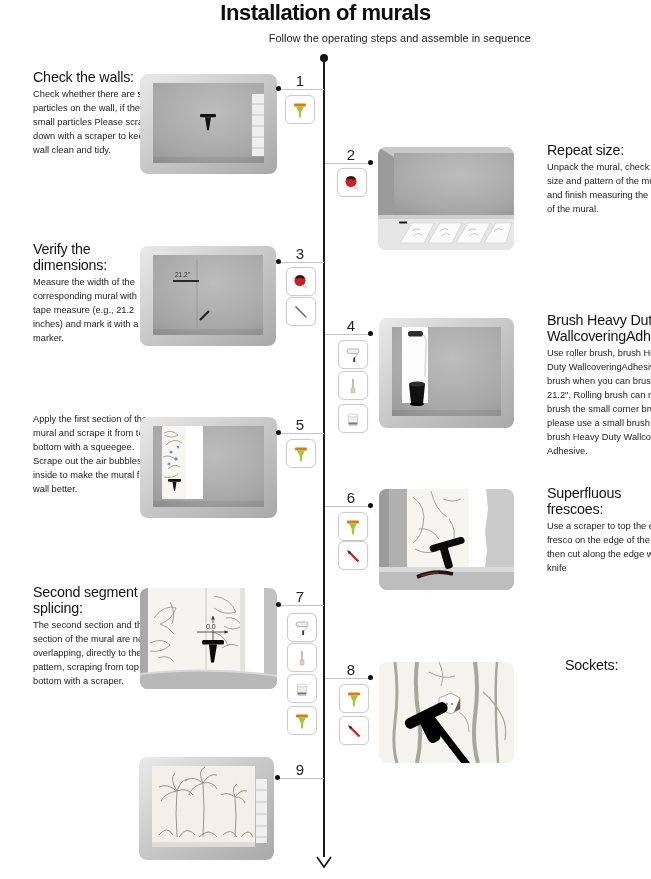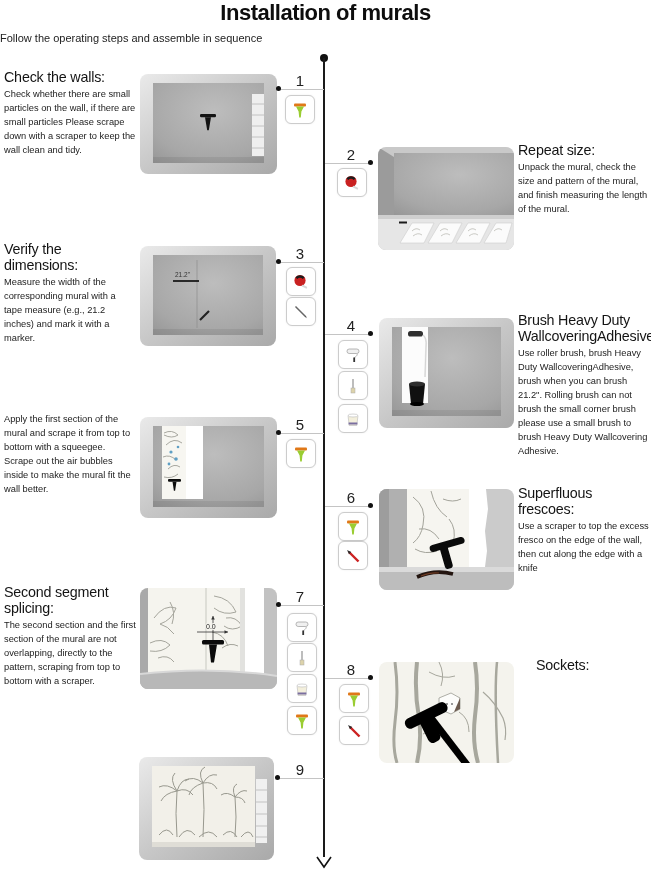--- a/index.html
+++ b/index.html
@@ -1,30 +1,30 @@
 <!DOCTYPE html>
 <html><head>
 <meta charset="utf-8">
 <style>
   html,body{margin:0;padding:0;background:#fff;}
   .canvas{position:relative;width:651px;height:879px;background:#fff;overflow:hidden;
           font-family:"Liberation Sans",sans-serif;color:#111;}
   
   .title{position:absolute;top:0px;left:0;width:651px;text-align:center;
          font-size:22px;font-weight:bold;letter-spacing:-0.5px;color:#0d0d0d;}
-  .subtitle{position:absolute;top:32px;left:0;width:531px;text-align:left;
+  .subtitle{position:absolute;top:32px;left:0;width:531px;text-align:right;
          font-size:11px;color:#222;}
   
   .tl-line{position:absolute;left:323px;top:58px;width:1.5px;height:799px;background:#1a1a1a;}
   .tl-topdot{position:absolute;left:320px;top:54px;width:8px;height:8px;border-radius:50%;background:#111;}
   .conn{position:absolute;height:1px;background:#c4c4c4;width:45px;}
   .dot{position:absolute;width:5px;height:5px;border-radius:50%;background:#111;}
   .num{position:absolute;width:34px;text-align:center;font-size:15px;color:#222;}
   
-  .tblock{position:absolute;width:132px;}
+  .tblock{position:absolute;width:132px;margin-left:29px;}
   .tblock h3{margin:0 0 3px 0;font-size:14.3px;font-weight:400;line-height:1.12;
              letter-spacing:-0.2px;color:#141414;}
   .tblock p{margin:0;font-size:9.3px;line-height:1.5;color:#222;}
   
   .tbox{position:absolute;width:28px;height:27px;background:#fff;border:1px solid #ccc;
         border-radius:6px;display:flex;align-items:center;justify-content:center;
         box-shadow:0 0 2px rgba(0,0,0,0.08);}
   .tbox svg{display:block;}
   
   .room{position:absolute;}

